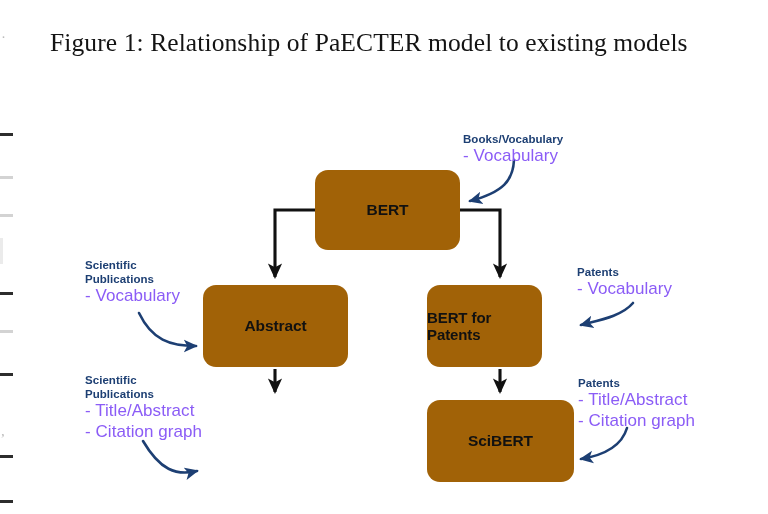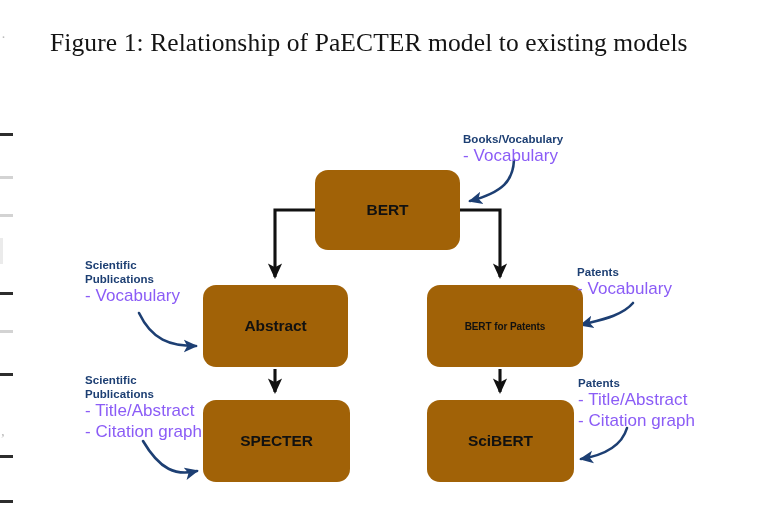--- a/index.html
+++ b/index.html
@@ -89,21 +89,21 @@
     align-items: center;
     justify-content: center;
     color: #111111;
     font-weight: bold;
     font-size: 15.5px;
     letter-spacing: -0.1px;
     font-family: "Liberation Sans", sans-serif;
   }
   #node-bert        { left: 315px; top: 170px; width: 145px; height: 80px; }
   #node-scibert     { left: 203px; top: 285px; width: 145px; height: 82px; }
-  #node-bertpatents { left: 427px; top: 285px; width: 156px; height: 82px; font-size: 10px; }
+  #node-bertpatents { left: 427px; top: 285px; width: 115px; height: 82px; font-size: 15px; }
   #node-specter     { left: 203px; top: 400px; width: 147px; height: 82px; }
   #node-paecter     { left: 427px; top: 400px; width: 147px; height: 82px; }
 
   
   .annot {
     position: absolute;
     font-family: "Liberation Sans", sans-serif;
     line-height: 1.22;
     white-space: nowrap;
   }
@@ -176,21 +176,20 @@
 
       <path d="M 627 428 C 622 445 605 455 581 459" fill="none" stroke="#1d3f73" stroke-width="2.6" stroke-linecap="round" marker-end="url(#ah-blue)"></path>
     </svg>
 
     <div class="node" id="node-bert">BERT</div>
 
     <div class="node" id="node-scibert">Abstract</div>
 
     <div class="node" id="node-bertpatents">BERT for Patents</div>
 
-    <div class="node" id="node-specter">SPECTER</div>
 
     <div class="node" id="node-paecter">SciBERT</div>
 
     <div class="annot" id="annot-books">
       <div class="head">Books/Vocabulary</div>
       <div class="sub">- Vocabulary</div>
     </div>
 
     <div class="annot" id="annot-sci-voc">
       <div class="head">Scientific</div>

